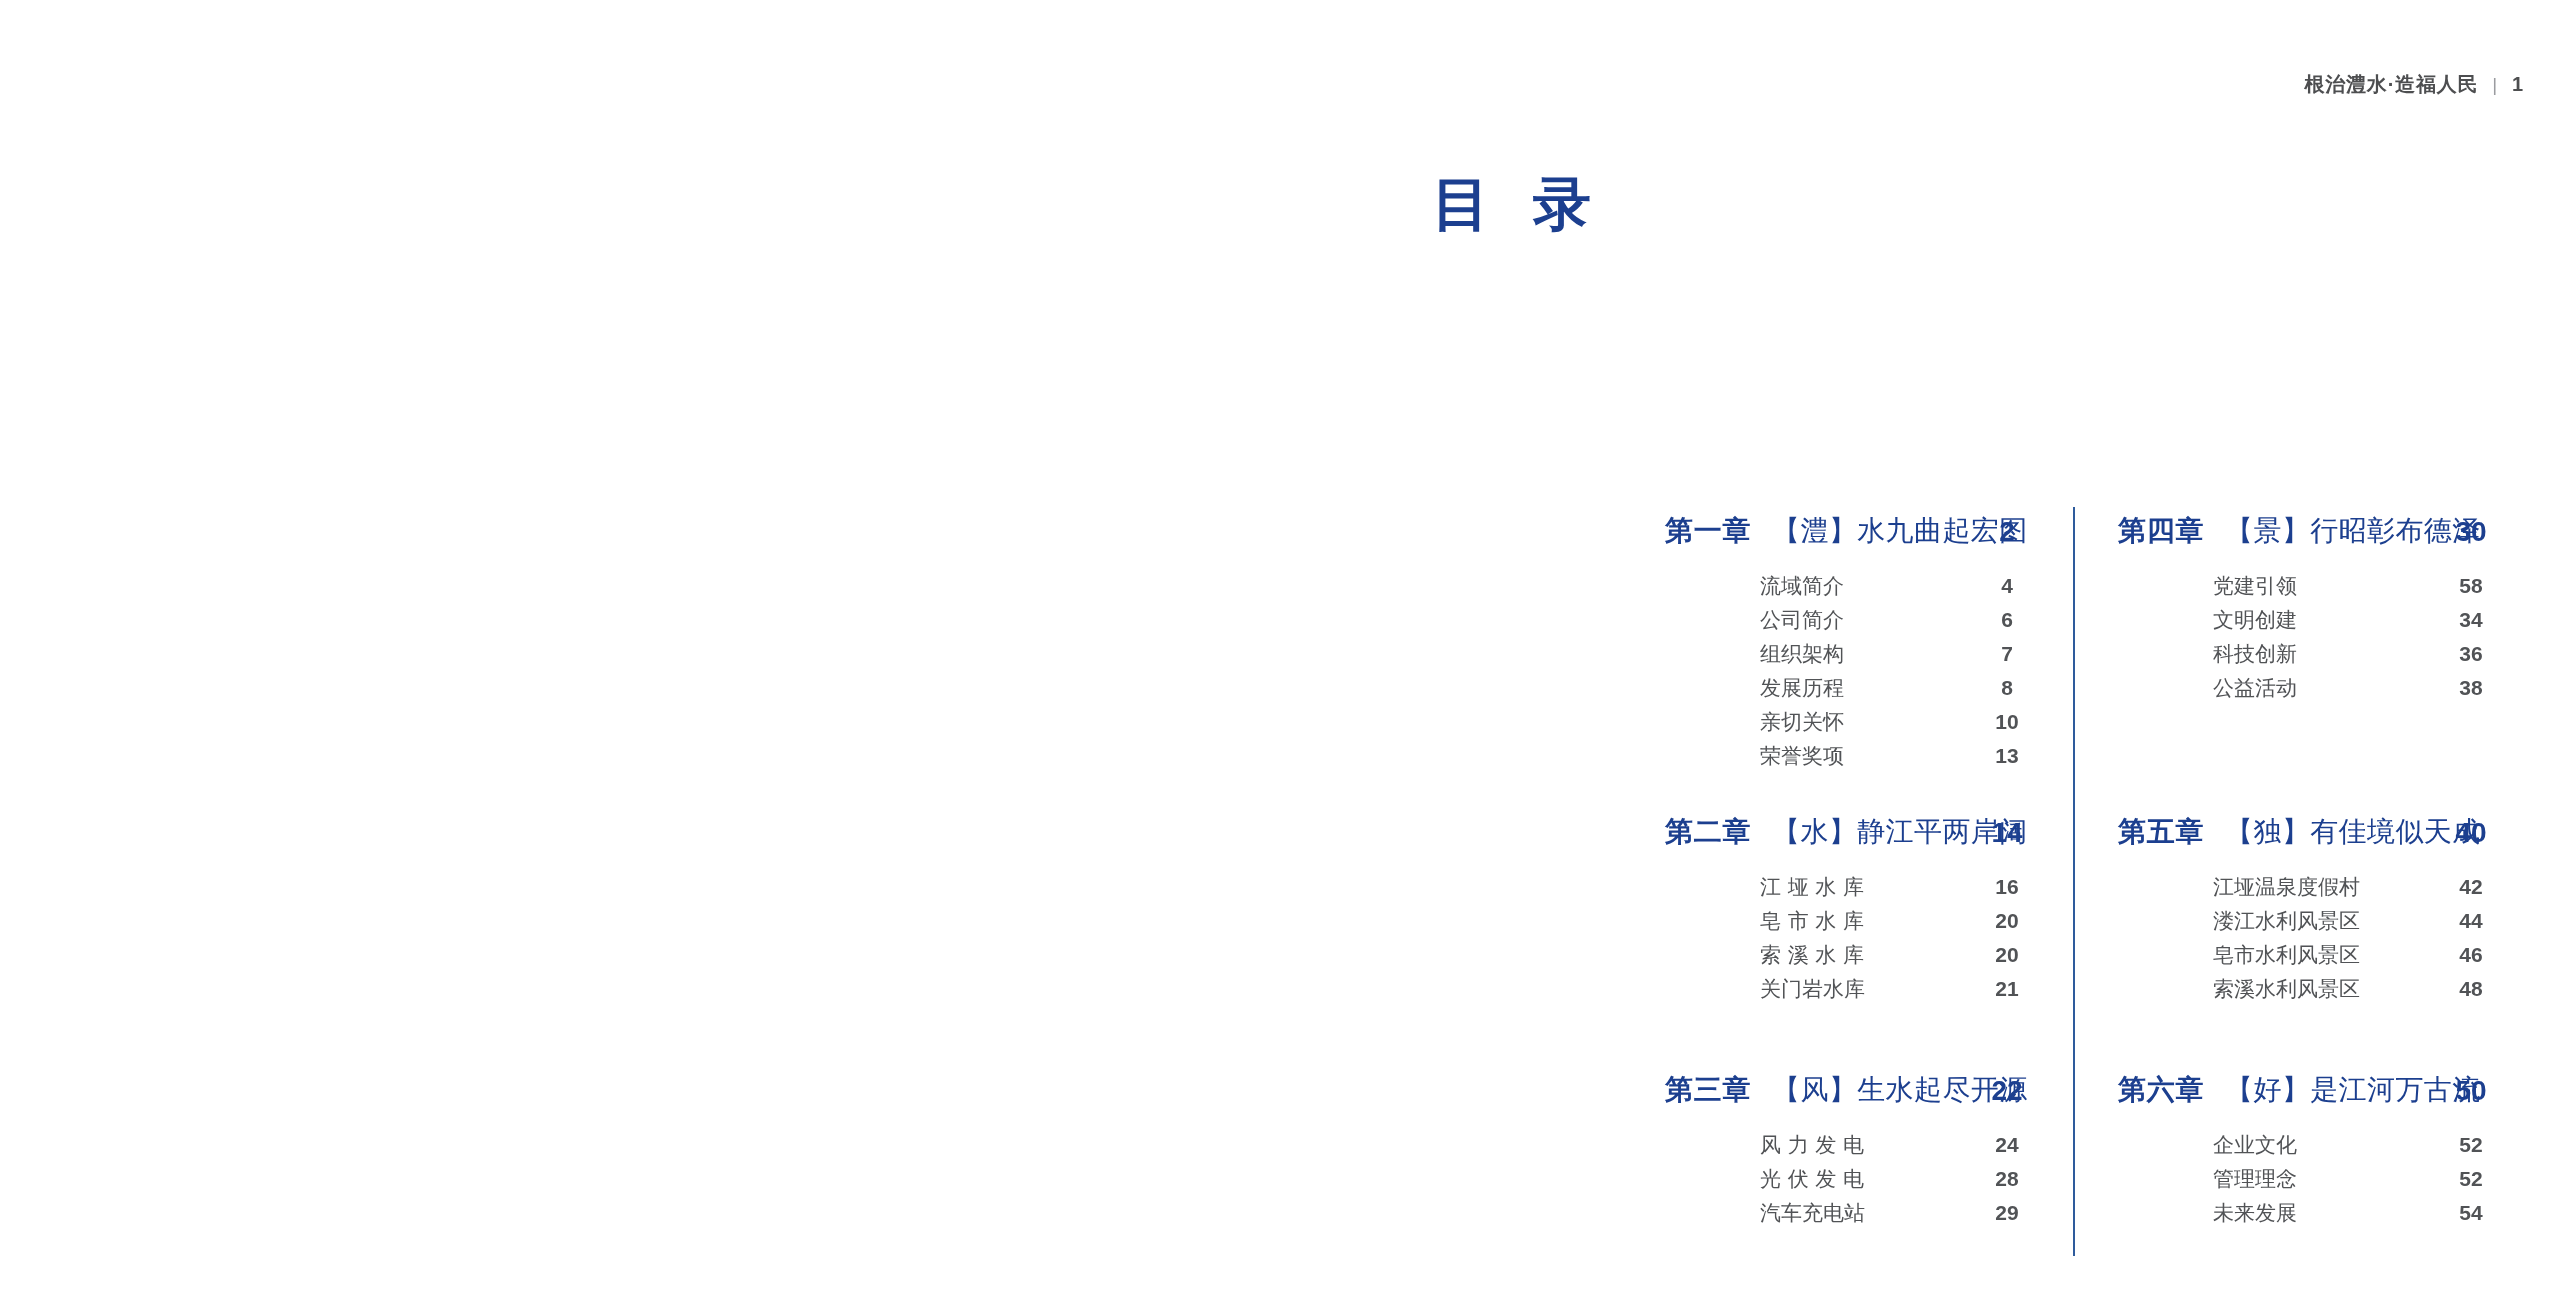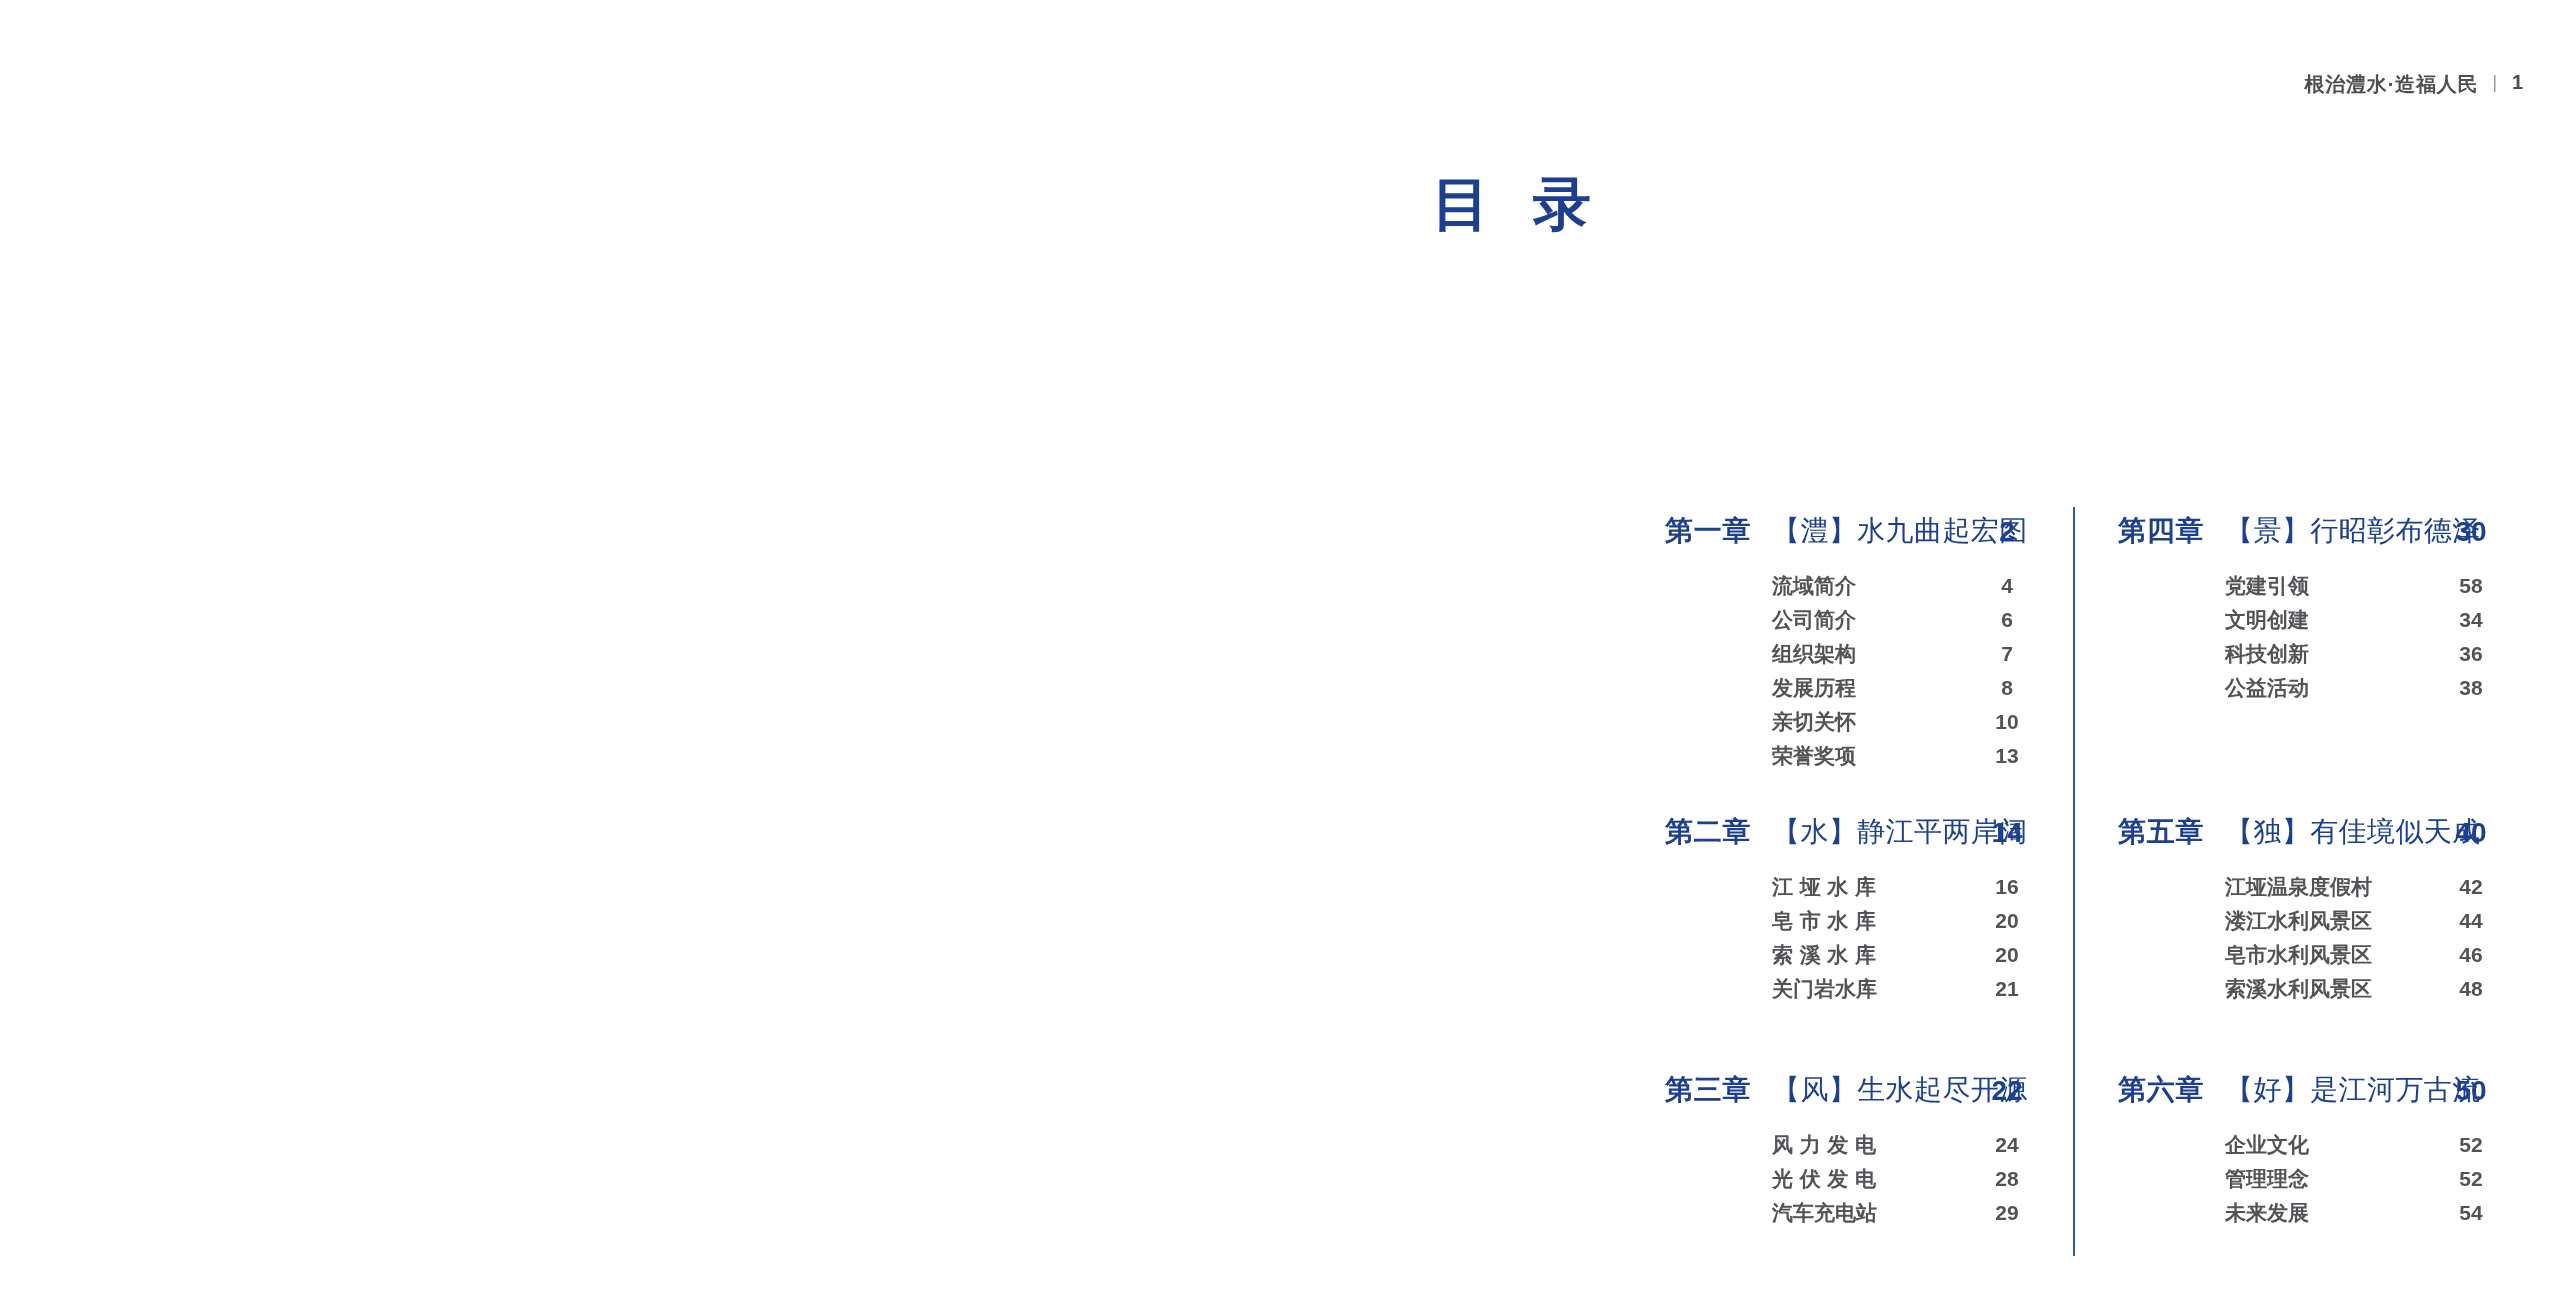--- a/index.html
+++ b/index.html
@@ -13,21 +13,21 @@
   html,body{background:#ffffff;}
   body{
     width:2576px;height:1306px;position:relative;overflow:hidden;
     font-family:"Liberation Sans","DejaVu Sans",sans-serif;
   }
   .page{position:absolute;inset:0;background:#ffffff;}
 
   
   .page-header{
     position:absolute;top:71px;right:52px;
-    display:flex;align-items:flex-start;gap:14px;
+    display:flex;align-items:center;gap:14px;
     font-size:20px;font-weight:700;color:var(--header-gray);
     letter-spacing:0.8px;white-space:nowrap;
   }
   .page-header .sep{color:var(--separator-gray);font-weight:400;font-size:19px;}
 
   
   .page-title{
     position:absolute;left:1432px;top:175px;
     display:flex;gap:43px;line-height:1;
     font-size:58px;font-weight:700;color:var(--primary-blue);
@@ -68,21 +68,21 @@
   }
 
   .items{
     position:absolute;top:55px;left:95px;right:0;
     list-style:none;
   }
   .item-row{
     position:relative;display:flex;align-items:center;height:34px;cursor:pointer;
   }
   .item-label{
-    font-size:21px;font-weight:700;color:var(--item-gray);white-space:nowrap;margin-left:12px;
+    font-size:21px;font-weight:400;color:var(--item-gray);white-space:nowrap;
   }
   .item-label.spread{
     display:inline-block;width:104px;white-space:normal;
     text-align:justify;text-align-last:justify;
   }
   .item-num{
     top:50%;transform:translateY(-50%);
     font-size:21px;font-weight:700;color:var(--item-gray);
   }
 </style>

